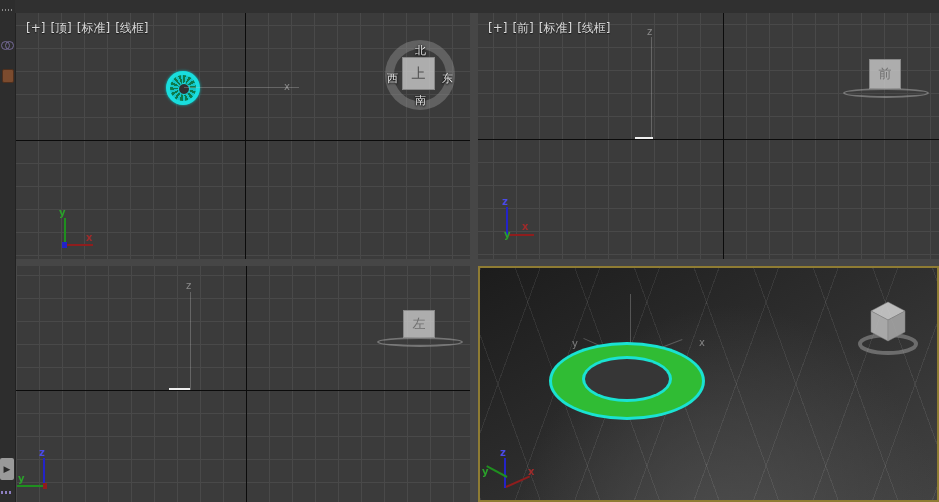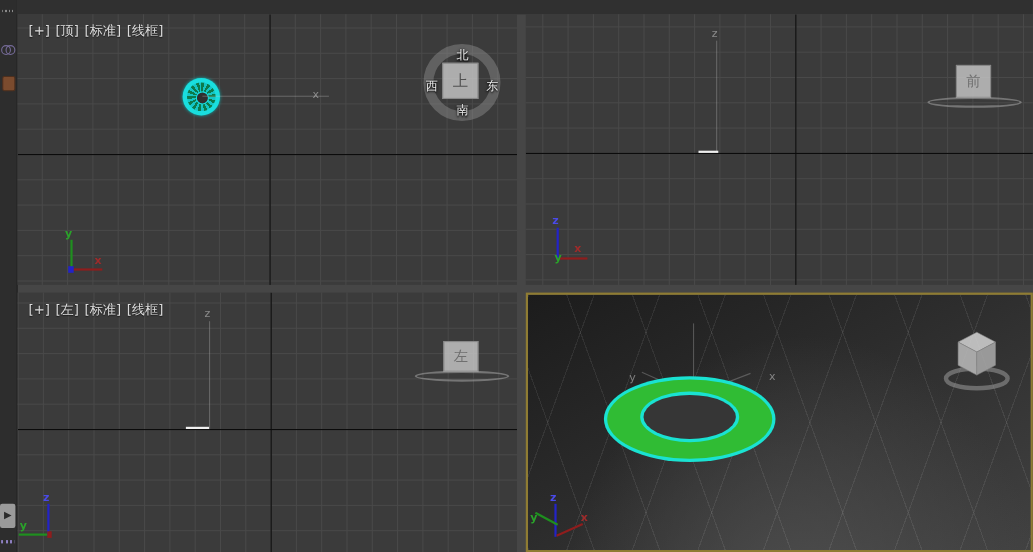--- a/index.html
+++ b/index.html
@@ -115,42 +115,42 @@
   <div class="trip-line" style="left:50px;top:231px;width:27px;height:2px;background:#8f1d1d;"></div>
   <div class="trip-line" style="left:46px;top:229px;width:5px;height:6px;background:#2323c8;"></div>
   <div class="trip-lbl lbl-y" style="left:43px;top:194px;">y</div>
   <div class="trip-lbl lbl-x" style="left:70px;top:219px;">x</div>
 </div>
 
 <div class="vp vp-wire" id="vp-front">
   <div class="axv" style="left:245px;"></div>
   <div class="axh" style="top:126px;"></div>
 
+  <div class="vp-label">
+    <span>[+]</span><span>[前]</span><span>[标准]</span><span>[线框]</span>
+  </div>
 
   <div class="faint-line" style="left:173px;top:24px;width:1px;height:102px;"></div>
   <div class="faint-label" style="left:169px;top:13px;">z</div>
   <div class="sel-seg" style="left:157px;top:124px;width:18px;"></div>
 
   <div class="vcube-face" style="left:391px;top:46px;width:30px;height:28px;font-size:13px;color:rgba(95,95,95,.8);">前</div>
   <div class="vcube-ring-side" style="left:365px;top:75px;width:86px;height:10px;"></div>
 
   <div class="trip-line" style="left:28px;top:194px;width:2px;height:29px;background:#2323c8;"></div>
   <div class="trip-line" style="left:30px;top:221px;width:26px;height:2px;background:#8f1d1d;"></div>
   <div class="trip-lbl lbl-z" style="left:24px;top:183px;">z</div>
   <div class="trip-lbl lbl-y" style="left:26px;top:216px;">y</div>
   <div class="trip-lbl lbl-x" style="left:44px;top:208px;">x</div>
 </div>
 
 <div class="vp vp-wire" id="vp-left">
   <div class="axv" style="left:230px;"></div>
   <div class="axh" style="top:124px;"></div>
 
-  <div class="vp-label">
-    <span>[+]</span><span>[左]</span><span>[标准]</span><span>[线框]</span>
-  </div>
 
   <div class="faint-line" style="left:174px;top:26px;width:1px;height:98px;"></div>
   <div class="faint-label" style="left:170px;top:14px;">z</div>
   <div class="sel-seg" style="left:153px;top:122px;width:21px;"></div>
 
   <div class="vcube-face" style="left:387px;top:44px;width:30px;height:26px;font-size:13px;color:rgba(95,95,95,.8);">左</div>
   <div class="vcube-ring-side" style="left:361px;top:71px;width:86px;height:10px;"></div>
 
   <div class="trip-line" style="left:27px;top:192px;width:2px;height:29px;background:#2323c8;"></div>
   <div class="trip-line" style="left:1px;top:219px;width:26px;height:2px;background:#1f8f1f;"></div>

